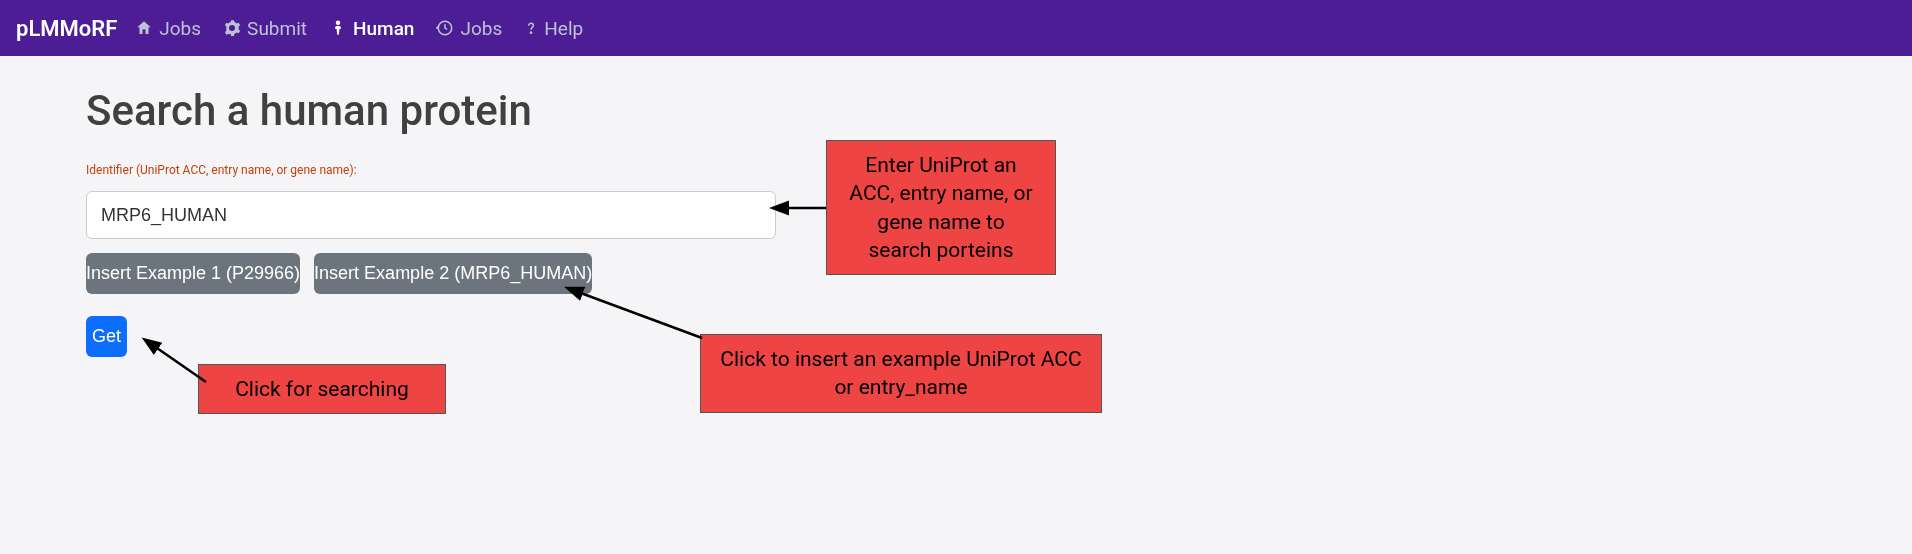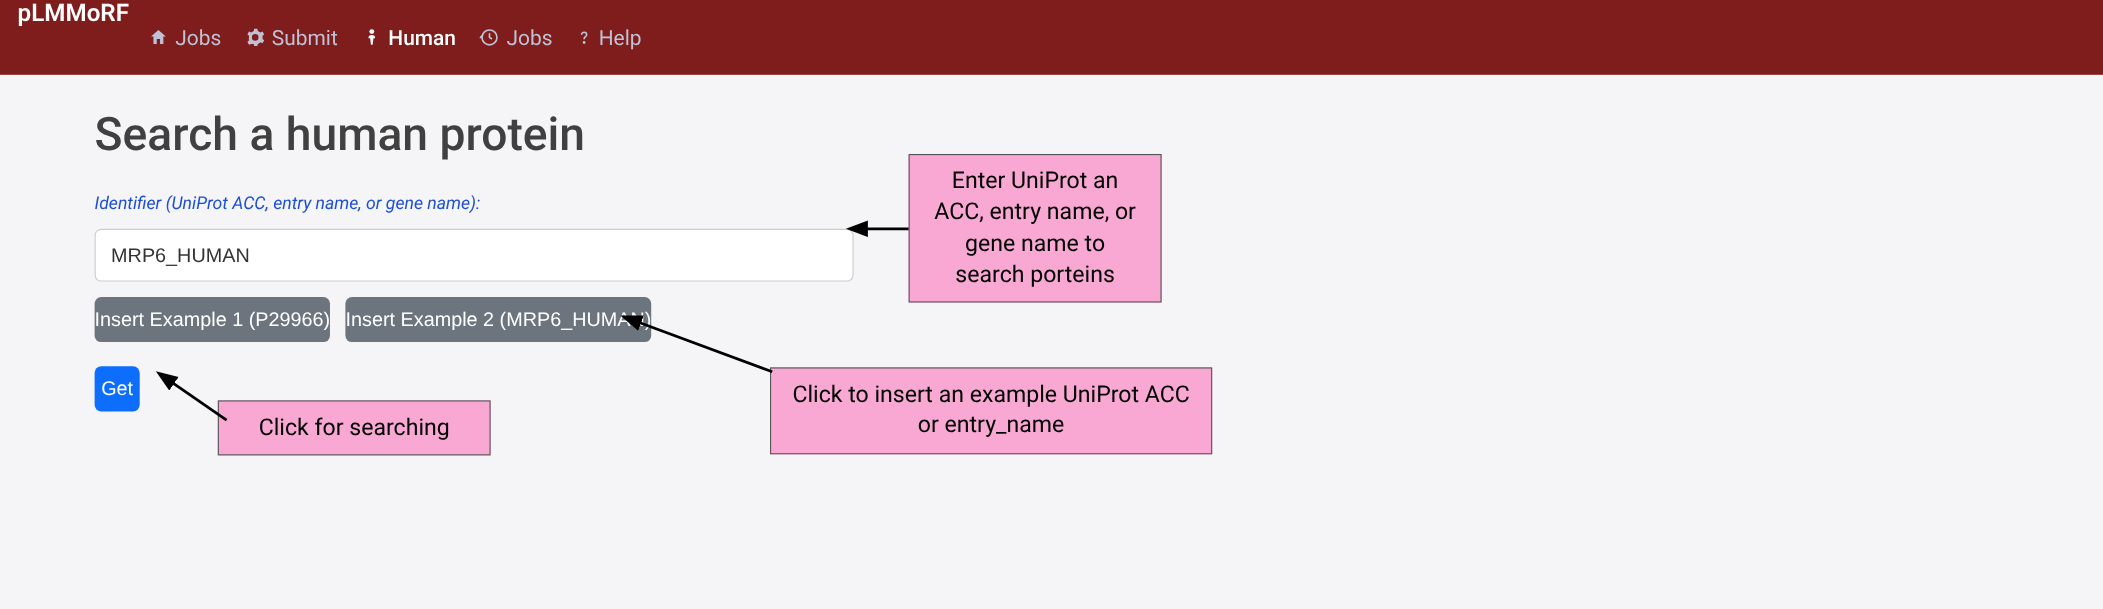--- a/index.html
+++ b/index.html
@@ -7,23 +7,24 @@
     margin: 0;
     padding: 0;
     font-family: -apple-system, BlinkMacSystemFont, "Segoe UI", Roboto, "Helvetica Neue", Arial, sans-serif;
     background: #f5f5f7;
     width: 1912px;
     height: 554px;
     overflow: hidden;
     position: relative;
   }
   .navbar {
-    background: #7f1d1d;
-    height: 68px;
+    background: #4c1d95;
+    height: 56px;
     display: flex;
+    align-items: center;
     padding: 0 16px;
     color: #bfc2d4;
     font-size: 20px;
   }
   .brand {
     color: #ffffff;
     font-weight: 600;
     font-size: 22px;
     margin-right: 18px;
   }
@@ -46,24 +47,23 @@
   .main {
     padding: 30px 86px;
   }
   .page-title {
     font-size: 42px;
     font-weight: 500;
     color: #404040;
     margin: 0 0 28px 0;
   }
   .field-label {
-    font-size: 16px;
-    color: #1d4ed8;
+    font-size: 12px;
+    color: #c2410c;
     margin-bottom: 14px;
-    font-style: italic;
   }
   .text-input {
     width: 690px;
     height: 48px;
     border: 1px solid #ccc;
     border-radius: 6px;
     padding: 0 14px;
     font-size: 18px;
     color: #333;
     background: #fff;
@@ -88,21 +88,21 @@
     border: none;
     border-radius: 6px;
     padding: 10px 6px;
     font-size: 18px;
     margin-top: 22px;
     cursor: pointer;
   }
   
   .callout {
     position: absolute;
-    background: #f9a8d4;
+    background: #ef4444;
     border: 1px solid #555;
     padding: 10px 18px;
     font-size: 21px;
     text-align: center;
     line-height: 1.35;
   }
   .callout1 { left: 826px; top: 140px; width: 230px; }
   .callout2 { left: 700px; top: 334px; width: 402px; }
   .callout3 { left: 198px; top: 364px; width: 248px; }
   svg.arrow { position: absolute; overflow: visible; }

